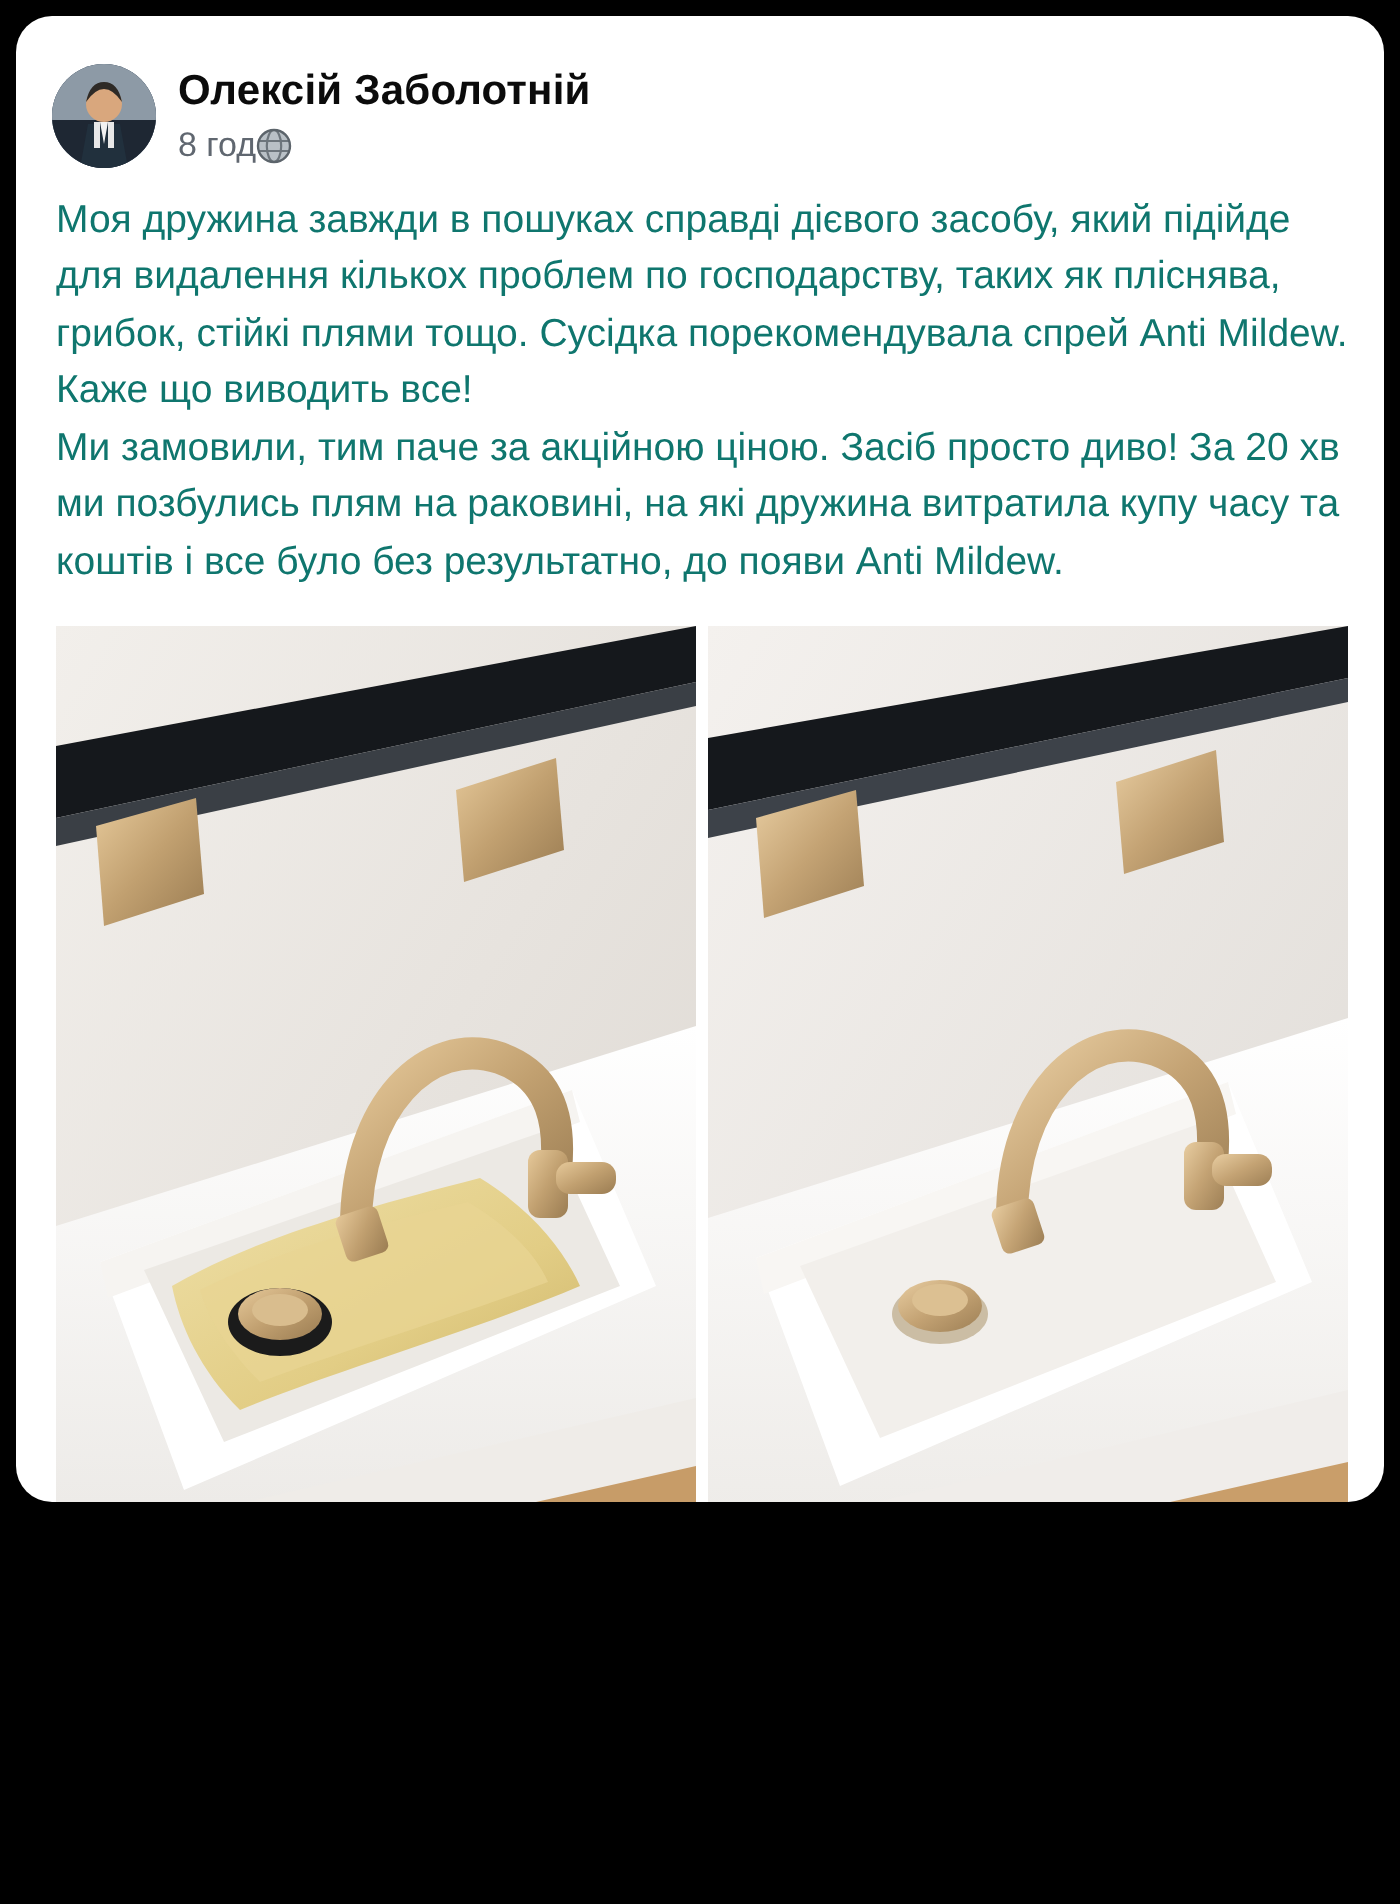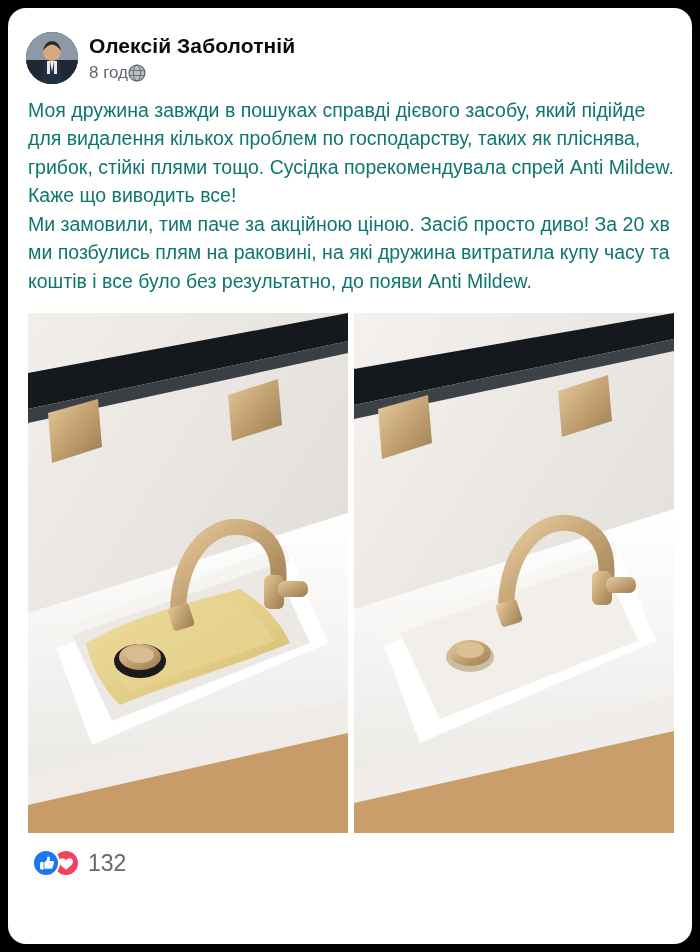--- a/index.html
+++ b/index.html
@@ -11,21 +11,21 @@
     width: 700px;
     height: 952px;
     font-family: "Liberation Sans", sans-serif;
     overflow: hidden;
   }
   .card {
     position: absolute;
     left: 8px;
     top: 8px;
     width: 684px;
-    height: 936px;
+    height: 743px;
     background: #ffffff;
     border-radius: 18px;
     overflow: hidden;
     box-sizing: border-box;
   }
   
   .post-header {
     display: flex;
     align-items: flex-start;
     padding: 24px 0 0 18px;

